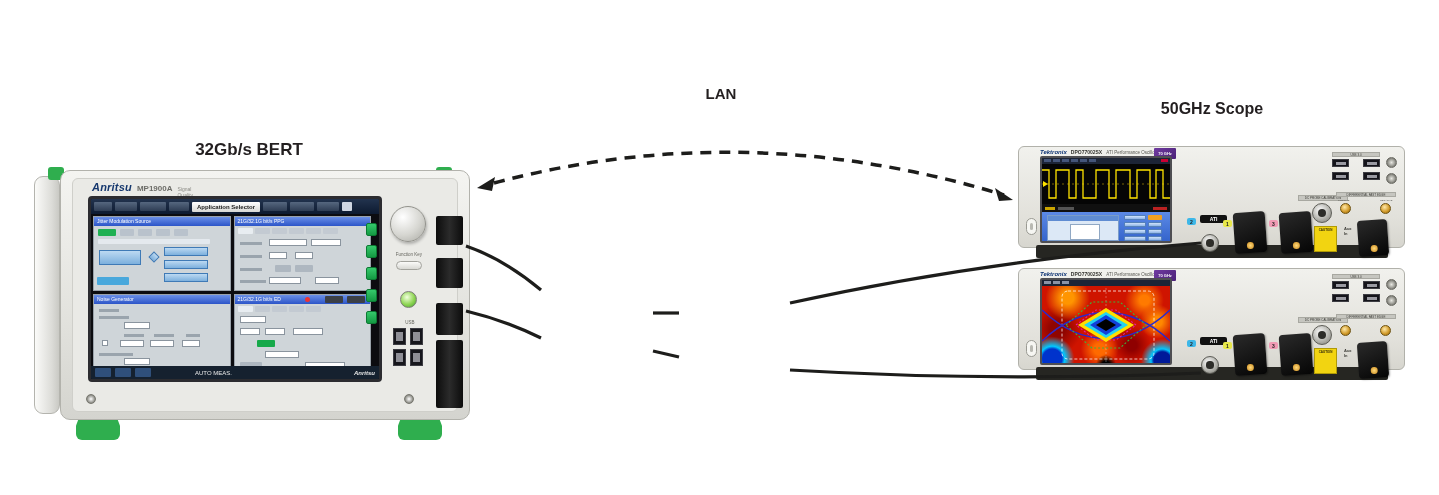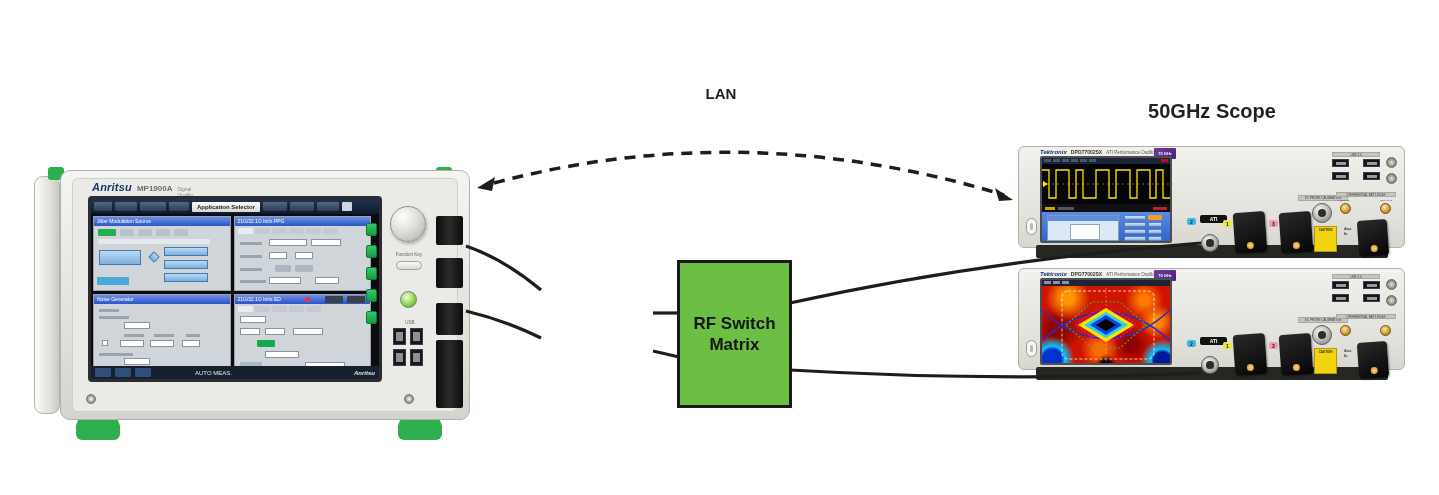--- a/index.html
+++ b/index.html
@@ -116,22 +116,23 @@
 
   
   svg.wires{position:absolute;left:0;top:0;z-index:60;pointer-events:none;}
   .devz{z-index:10;}
 </style>
 </head>
 <body>
 
 <div class="canvas">
 
+  <div class="abs lbl" style="left:149px;top:140px;width:200px;font-size:17px;">32Gb/s BERT</div>
   <div class="abs lbl" style="left:671px;top:85px;width:100px;font-size:15px;">LAN</div>
-  <div class="abs lbl" style="left:1112px;top:100px;width:200px;font-size:20px;">50GHz Scope</div>
+  <div class="abs lbl" style="left:1112px;top:100px;width:200px;font-size:16px;">50GHz Scope</div>
 
   <div class="devz abs" style="left:0;top:0;">
     <div class="handle" style="left:34px;top:176px;"></div>
     <div class="handle" style="left:440px;top:176px;"></div>
     <div class="handle-cap" style="left:48px;top:167px;"></div>
     <div class="handle-cap" style="left:436px;top:167px;"></div>
     <div class="foot" style="left:76px;top:414px;"></div>
     <div class="foot" style="left:398px;top:414px;"></div>
 
     <div class="bert-body"></div>
@@ -263,26 +264,20 @@
     </div>
     <div class="jack" style="left:404px;top:394px;"></div>
     <div class="jack" style="left:86px;top:394px;"></div>
 
     <div class="sidemod" style="top:216px;height:29px;"></div>
     <div class="sidemod" style="top:258px;height:30px;"></div>
     <div class="sidemod" style="top:303px;height:32px;"></div>
     <div class="sidemod" style="top:340px;height:68px;"></div>
   </div>
 
-  <div class="gbox devz" style="left:677px;top:260px;">
-    <div>
-      <div>RF Switch</div>
-      <div>Matrix</div>
-    </div>
-  </div>
 
   <div class="scope devz" style="top:146px;">
     <div class="scope-body"></div>
     <div class="scope-feet"></div>
     <div class="abs" style="left:22px;top:3px;display:flex;align-items:baseline;gap:4px;white-space:nowrap;">
       <span class="tek-brand">Tektronix</span>
       <span class="tek-model">DPO77002SX</span>
       <span class="tek-title">ATI Performance Oscilloscope</span>
     </div>
     <div class="badge" style="left:136px;top:2px;">70 GHz</div>

